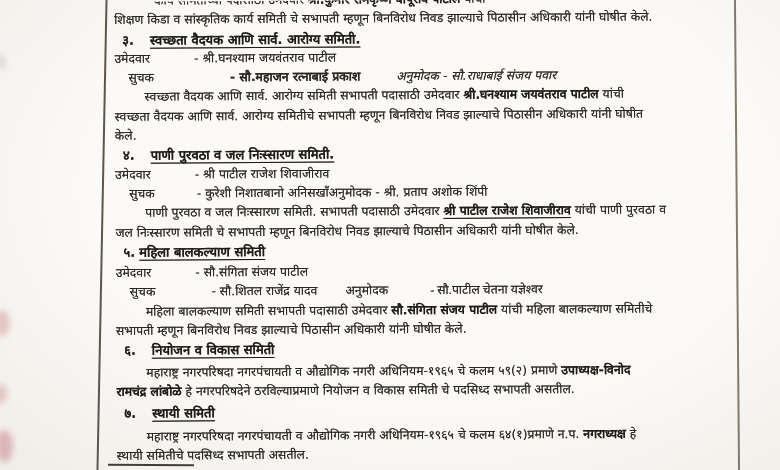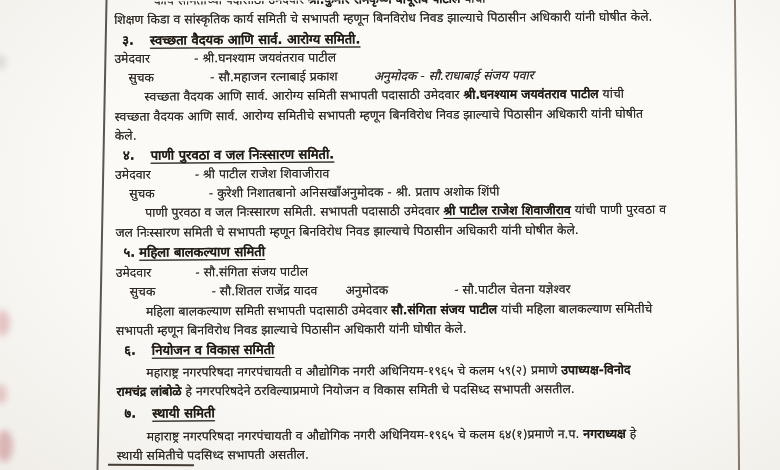--- a/index.html
+++ b/index.html
@@ -42,32 +42,32 @@
   <div id="smudge-1" class="smudge"></div>
   <div id="smudge-2" class="smudge"></div>
   <div id="smudge-3" class="smudge"></div>
   <div id="smudge-4" class="smudge"></div>
   <div id="bottom-mark"></div>
   <div id="doc">
       <div class="line" style="margin-left: 40px; margin-top: -10px;"><span class="">कार्य समितीच्या पदासाठी उमेदवार </span><span class="b ">श्री.कुमार रामकृष्ण बापूराव पाटील</span><span class=""> यांची</span></div>
       <div class="line"><span class="">शिक्षण किडा व सांस्कृतिक कार्य समिती चे सभापती म्हणून बिनविरोध निवड झाल्याचे पिठासीन अधिकारी यांनी घोषीत केले.</span></div>
       <div class="line heading"><span class="b " style="margin-left: 8px;">३.</span><span class="b u" style="margin-left: 16px;">स्वच्छता वैदयक आणि सार्व. आरोग्य समिती.</span></div>
       <div class="line"><span class="">उमेदवार</span><span class="" style="margin-left: 44px;">-  श्री.घनश्याम जयवंतराव पाटील</span></div>
-      <div class="line"><span class="" style="margin-left: 14px;">सुचक</span><span class="" style="margin-left: 56px;">-  सौ.महाजन रत्नाबाई प्रकाश</span><span class="" style="margin-left: 36px; font-style: italic;">अनुमोदक -  सौ.राधाबाई संजय पवार</span></div>
+      <div class="line"><span class="" style="margin-left: 14px;">सुचक</span><span class="" style="margin-left: 76px; font-weight: bold;">-  सौ.महाजन रत्नाबाई प्रकाश</span><span class="" style="margin-left: 36px; font-style: italic;">अनुमोदक -  सौ.राधाबाई संजय पवार</span></div>
       <div class="line" style="margin-left: 30px;"><span class="">स्वच्छता वैदयक आणि सार्व. आरोग्य समिती सभापती पदासाठी उमेदवार </span><span class="b ">श्री.घनश्याम जयवंतराव पाटील</span><span class=""> यांची</span></div>
       <div class="line"><span class="">स्वच्छता वैदयक आणि सार्व. आरोग्य समितीचे सभापती म्हणून बिनविरोध निवड झाल्याचे पिठासीन अधिकारी यांनी घोषीत</span></div>
       <div class="line"><span class="">केले.</span></div>
       <div class="line heading"><span class="b " style="margin-left: 8px;">४.</span><span class="b u" style="margin-left: 16px;">पाणी पुरवठा व जल निःस्सारण समिती.</span></div>
       <div class="line"><span class="">उमेदवार</span><span class="" style="margin-left: 44px;">-  श्री पाटील राजेश शिवाजीराव</span></div>
-      <div class="line"><span class="" style="margin-left: 14px;">सुचक</span><span class="" style="margin-left: 54px;">-  कुरेशी निशातबानो अनिसखाँ</span><span class="" style="">अनुमोदक  -  श्री. प्रताप अशोक शिंपी</span></div>
+      <div class="line"><span class="" style="margin-left: 14px;">सुचक</span><span class="" style="margin-left: 42px;">-  कुरेशी निशातबानो अनिसखाँ</span><span class="" style="">अनुमोदक  -  श्री. प्रताप अशोक शिंपी</span></div>
       <div class="line" style="margin-left: 30px;"><span class="">पाणी पुरवठा व जल निःस्सारण समिती. सभापती पदासाठी उमेदवार </span><span class="b u">श्री पाटील राजेश शिवाजीराव</span><span class=""> यांची पाणी पुरवठा व</span></div>
       <div class="line"><span class="">जल निःस्सारण समिती चे सभापती म्हणून बिनविरोध निवड झाल्याचे पिठासीन अधिकारी यांनी घोषीत केले.</span></div>
       <div class="line heading"><span class="b " style="margin-left: 8px;">५.</span><span class="b u" style="margin-left: 4px;">महिला बालकल्याण समिती</span></div>
       <div class="line" style="margin-top: 2px;"><span class="">उमेदवार</span><span class="" style="margin-left: 44px; margin-top: 22px;">-  सौ.संगिता संजय पाटील</span></div>
-      <div class="line"><span class="" style="margin-left: 14px;">सुचक</span><span class="" style="margin-left: 56px; text-align: center;">-  सौ.शितल राजेंद्र यादव</span><span class="" style="margin-left: 28px;">अनुमोदक</span><span class="" style="margin-left: 66px;">-  सौ.पाटील चेतना यज्ञेश्वर</span></div>
+      <div class="line"><span class="" style="margin-left: 14px;">सुचक</span><span class="" style="margin-left: 56px; text-align: center;">-  सौ.शितल राजेंद्र यादव</span><span class="" style="margin-left: 28px;">अनुमोदक</span><span class="" style="margin-left: 42px; font-family: Liberation Serif, serif;">-  सौ.पाटील चेतना यज्ञेश्वर</span></div>
       <div class="line" style="margin-left: 30px;"><span class="">महिला बालकल्याण समिती सभापती पदासाठी उमेदवार </span><span class="b ">सौ.संगिता संजय पाटील</span><span class=""> यांची महिला बालकल्याण समितीचे</span></div>
       <div class="line"><span class="">सभापती म्हणून बिनविरोध निवड झाल्याचे पिठासीन अधिकारी यांनी घोषीत केले.</span></div>
       <div class="line heading"><span class="b " style="margin-left: 8px;">६.</span><span class="b u" style="margin-left: 16px; text-decoration: underline;">नियोजन व विकास समिती</span></div>
       <div class="line" style="margin-left: 30px; margin-top: 3px;"><span class="">महाराष्ट्र नगरपरिषदा नगरपंचायती व औद्योगिक नगरी अधिनियम-१९६५ चे कलम ५९(२) प्रमाणे </span><span class="b ">उपाध्यक्ष-विनोद</span></div>
       <div class="line"><span class="b ">रामचंद्र लांबोळे</span><span class=""> हे नगरपरिषदेने ठरविल्याप्रमाणे नियोजन व विकास समिती चे पदसिध्द सभापती असतील.</span></div>
       <div class="line heading" style="margin-top: 2px;"><span class="b " style="margin-left: 8px;">७.</span><span class="b u" style="margin-left: 16px;">स्थायी समिती</span></div>
       <div class="line" style="margin-left: 30px; margin-top: 4px;"><span class="">महाराष्ट्र नगरपरिषदा नगरपंचायती व औद्योगिक नगरी अधिनियम-१९६५ चे कलम ६४(१)प्रमाणे न.प. </span><span class="b ">नगराध्यक्ष</span><span class=""> हे</span></div>
       <div class="line"><span class="">स्थायी समितीचे पदसिध्द सभापती असतील.</span></div>
     </div>
 </div>

